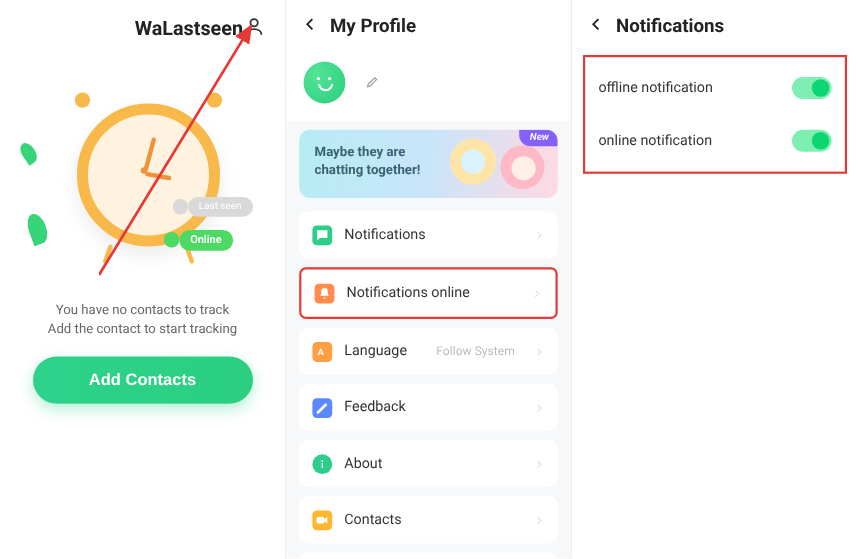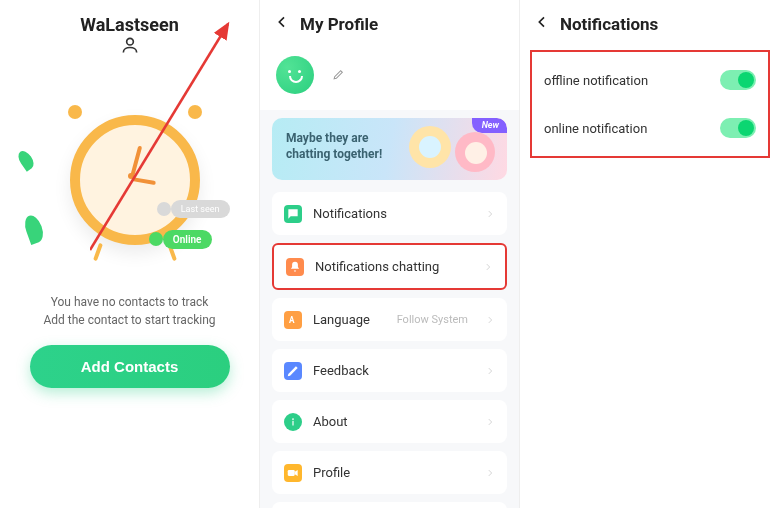--- a/index.html
+++ b/index.html
@@ -21,21 +21,20 @@
   .screen1 { border-right: 1px solid #eee; }
   .screen2 { background: #f7f8fa; border-right: 1px solid #eee; }
   .screen3 { background: #fff; }
 
   
   .s1-header {
     display: flex;
     justify-content: flex-end;
     align-items: center;
     padding: 14px 18px 6px 18px;
-    flex-direction: column;
   }
   .s1-title { font-size: 18px; font-weight: 700; color: #222; }
   .profile-icon svg { width: 20px; height: 20px; stroke: #333; fill: none; stroke-width: 2; }
 
   .s1-illustration {
     width: 220px;
     height: 180px;
     margin: 30px auto 12px auto;
     position: relative;
   }
@@ -278,21 +277,21 @@
             <path d="M9 5l7 7-7 7"></path>
           </svg></div>
     </div>
 
     <div class="menu-item highlight-red">
       <div class="menu-icon" style="background:#ff8b4d">
         <svg viewBox="0 0 24 24" fill="#fff">
             <path d="M12 3a5 5 0 00-5 5v4l-2 3h14l-2-3V8a5 5 0 00-5-5zM10 18a2 2 0 004 0h-4z"></path>
           </svg>
       </div>
-      <div class="menu-label">Notifications chatting</div>
+      <div class="menu-label">Notifications online</div>
       <div class="chevron"><svg viewBox="0 0 24 24">
             <path d="M9 5l7 7-7 7"></path>
           </svg></div>
     </div>
 
     <div class="menu-item">
       <div class="menu-icon" style="background:#ff9f43">
         <svg viewBox="0 0 24 24" fill="#fff">
             <path d="M4 4h16v16H4z" opacity="0"></path>
             <text x="5" y="17" font-size="14" fill="#fff" font-weight="bold">A</text>
@@ -330,21 +329,21 @@
           </svg></div>
     </div>
 
     <div class="menu-item">
       <div class="menu-icon" style="background:#ffb72d">
         <svg viewBox="0 0 24 24" fill="#fff">
             <rect x="3" y="7" width="12" height="10" rx="2"></rect>
             <path d="M15 10l5-3v10l-5-3z"></path>
           </svg>
       </div>
-      <div class="menu-label">Profile</div>
+      <div class="menu-label">Contacts</div>
       <div class="chevron"><svg viewBox="0 0 24 24">
             <path d="M9 5l7 7-7 7"></path>
           </svg></div>
     </div>
 
     <div class="menu-item">
       
       
       
     </div>

